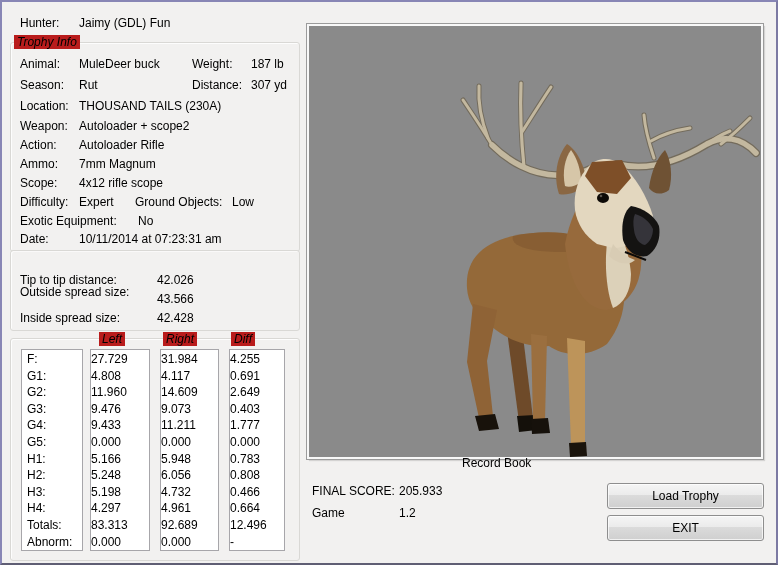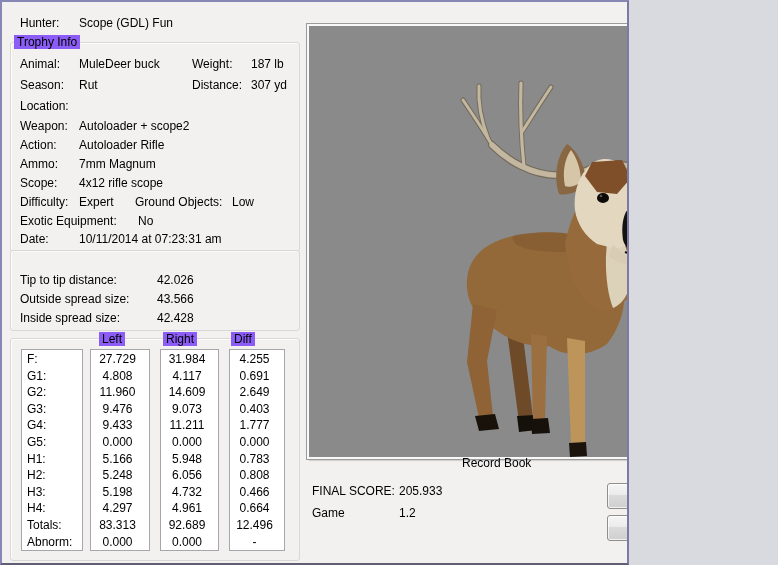--- a/index.html
+++ b/index.html
@@ -1,31 +1,31 @@
 <!DOCTYPE html>
 <html><head>
 <meta charset="utf-8">
 <style>
   html,body{margin:0;padding:0;background:#d9d9e0;}
   .window{
-    position:relative;width:629px;height:565px;box-sizing:border-box;
+    position:relative;width:778px;height:565px;box-sizing:border-box;
     background:#f2f1f0;
     border:2px solid #8886b5;border-bottom-color:#5f5e74;border-right-color:#7c7aa3;
     font-family:"Liberation Sans","DejaVu Sans",sans-serif;font-size:12px;color:#000;
     overflow:hidden;
   }
   .t{position:absolute;white-space:nowrap;line-height:14px;}
   .gb{position:absolute;border:1px solid #d9d8d5;border-radius:3px;
       box-shadow:inset 1px 1px 0 rgba(255,255,255,.85);}
-  .legend{position:absolute;background:#8b5cf6;padding:0 3px;line-height:14px;white-space:nowrap;}
+  .legend{position:absolute;background:#b91c1c;padding:0 3px;line-height:14px;white-space:nowrap;font-style:italic;}
   .wbox{position:absolute;background:#ffffff;border:1px solid #a7a6aa;box-sizing:border-box;
         padding-top:1px;}
   .cell{height:16.6px;line-height:16.6px;white-space:nowrap;overflow:hidden;}
   .lab{padding-left:5px;text-align:left;}
-  .num{padding-right:5px;text-align:center;}
+  .num{padding-right:5px;text-align:left;}
   .viewer{
     position:absolute;left:305px;top:22px;width:456px;height:435px;box-sizing:border-box;
     background:#8a8a8a;border:2px solid #f8f8f8;
     box-shadow:0 0 0 1px #9b9b9b,2px 2px 1px rgba(0,0,0,.12);
   }
   .viewer svg{display:block;width:452px;height:431px;}
   .btn{
     position:absolute;left:605px;width:157px;height:26px;box-sizing:border-box;
     border:1px solid #8e8e8e;border-radius:3px;
     background:linear-gradient(#f5f5f5,#ebebeb 45%,#dbdbdb 46%,#cfcfcf);
@@ -33,36 +33,37 @@
     box-shadow:inset 0 0 0 1px rgba(255,255,255,.7);
     cursor:pointer;padding:0;
   }
 </style>
 </head>
 <body>
 
 <div class="window">
 
   <span class="t" style="left:18px;top:14px">Hunter:</span>
-  <span class="t" style="left:77px;top:14px">Scope (GDL) Fun</span>
+  <span class="t" style="left:77px;top:14px">Jaimy (GDL) Fun</span>
 
   <div class="gb" style="left:8px;top:40px;width:288px;height:208px"></div>
   <span class="legend" style="left:12px;top:33px">Trophy Info</span>
 
   <span class="t" style="left:18px;top:55px">Animal:</span>
   <span class="t" style="left:77px;top:55px">MuleDeer buck</span>
   <span class="t" style="left:190px;top:55px">Weight:</span>
   <span class="t" style="left:249px;top:55px">187 lb</span>
 
   <span class="t" style="left:18px;top:76px">Season:</span>
   <span class="t" style="left:77px;top:76px">Rut</span>
   <span class="t" style="left:190px;top:76px">Distance:</span>
   <span class="t" style="left:249px;top:76px">307 yd</span>
 
   <span class="t" style="left:18px;top:97px">Location:</span>
+  <span class="t" style="left:77px;top:97px">THOUSAND TAILS (230A)</span>
 
   <span class="t" style="left:18px;top:117px">Weapon:</span>
   <span class="t" style="left:77px;top:117px">Autoloader + scope2</span>
 
   <span class="t" style="left:18px;top:136px">Action:</span>
   <span class="t" style="left:77px;top:136px">Autoloader Rifle</span>
 
   <span class="t" style="left:18px;top:155px">Ammo:</span>
   <span class="t" style="left:77px;top:155px">7mm Magnum</span>
 
@@ -76,21 +77,21 @@
 
   <span class="t" style="left:18px;top:212px">Exotic Equipment:</span>
   <span class="t" style="left:136px;top:212px">No</span>
 
   <span class="t" style="left:18px;top:230px">Date:</span>
   <span class="t" style="left:77px;top:230px">10/11/2014 at 07:23:31 am</span>
 
   <div class="gb" style="left:8px;top:248px;width:288px;height:79px"></div>
   <span class="t" style="left:18px;top:271px">Tip to tip distance:</span>
   <span class="t" style="left:155px;top:271px">42.026</span>
-  <span class="t" style="left:18px;top:290px">Outside spread size:</span>
+  <span class="t" style="left:18px;top:283px">Outside spread size:</span>
   <span class="t" style="left:155px;top:290px">43.566</span>
   <span class="t" style="left:18px;top:309px">Inside spread size:</span>
   <span class="t" style="left:155px;top:309px">42.428</span>
 
   <div class="gb" style="left:8px;top:336px;width:288px;height:221px"></div>
   <span class="legend" style="left:97px;top:330px">Left</span>
   <span class="legend" style="left:161px;top:330px">Right</span>
   <span class="legend" style="left:229px;top:330px">Diff</span>
 
   <div class="wbox" style="left:19px;top:347px;width:62px;height:202px">

